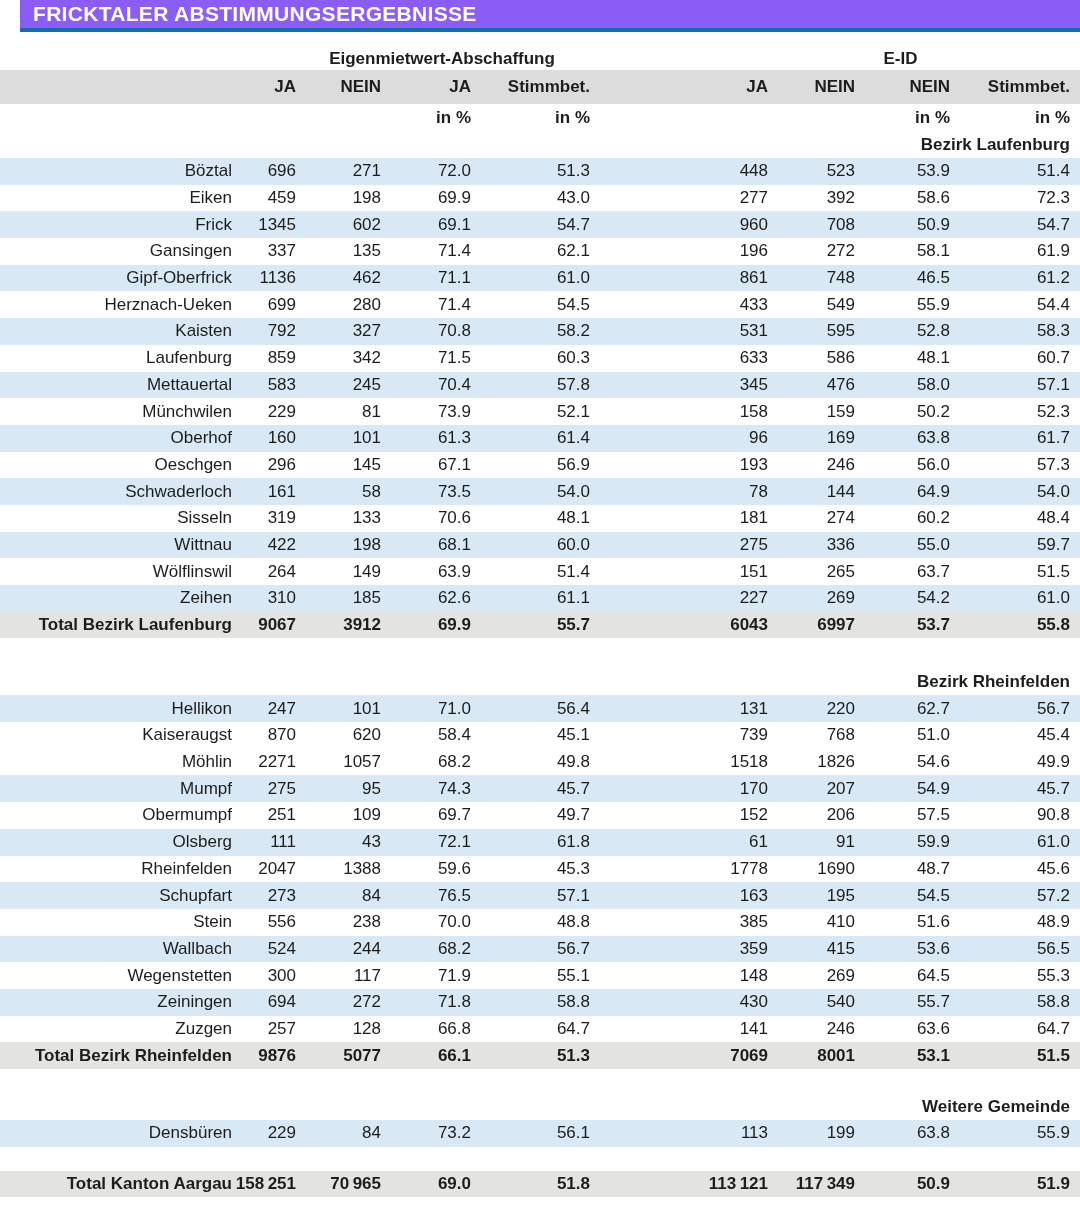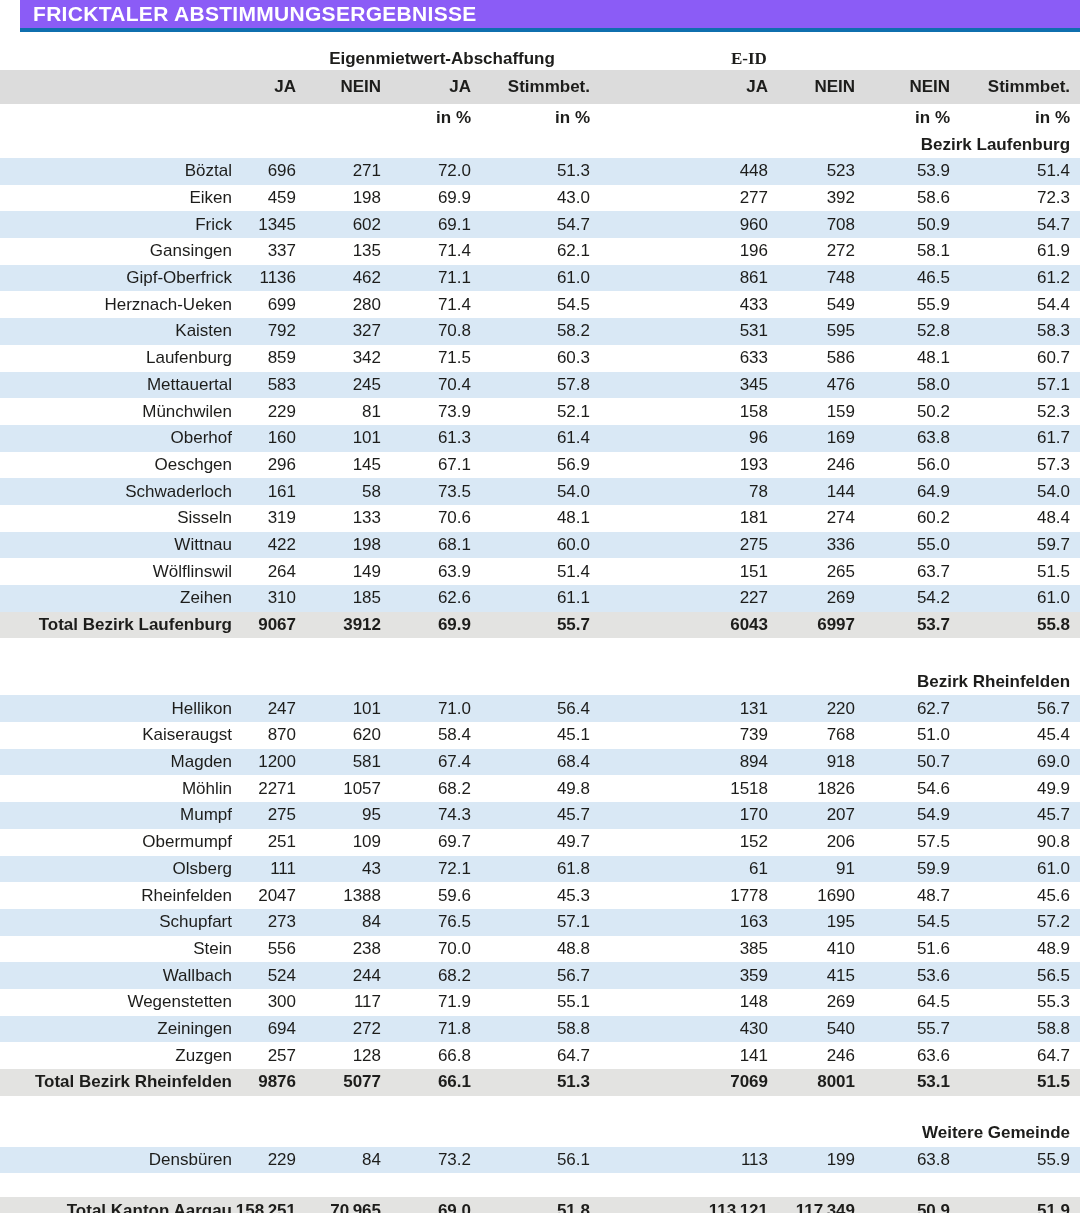--- a/index.html
+++ b/index.html
@@ -42,21 +42,21 @@
     height: 26.7px;
     vertical-align: middle;
     white-space: nowrap;
     overflow: hidden;
   }
   td.name { text-align: right; }
   td.num  { text-align: right; }
   td:last-child { padding-right: 10px; }
   tr.group-row td { font-weight: bold; height: 23px; }
   td.group-left  { text-align: center; padding-left: 62px; }
-  td.group-right { text-align: left; padding-left: 141px; font-family: Liberation Serif, serif; }
+  td.group-right { text-align: center; padding-left: 141px; }
   tr.head-row td { background: #dcdcdc; font-weight: bold; height: 34px; }
   tr.pct-row td  { font-weight: bold; height: 27px; }
   tr.section td  { font-weight: bold; height: 27px; }
   tr.alt td      { background: #d9e8f5; }
   tr.total td    { background: #e3e3e1; font-weight: bold; }
   tr.spacer td   { height: auto; }
 </style>
 </head>
 <body>
 
@@ -328,31 +328,20 @@
         <td class="name">Kaiseraugst</td>
         <td class="num">870</td>
         <td class="num">620</td>
         <td class="num">58.4</td>
         <td class="num">45.1</td>
         <td class="num">739</td>
         <td class="num">768</td>
         <td class="num">51.0</td>
         <td class="num">45.4</td>
       </tr>
-      <tr class="alt">
-        <td class="name">Magden</td>
-        <td class="num">1200</td>
-        <td class="num">581</td>
-        <td class="num">67.4</td>
-        <td class="num">68.4</td>
-        <td class="num">894</td>
-        <td class="num">918</td>
-        <td class="num">50.7</td>
-        <td class="num">69.0</td>
-      </tr>
       <tr>
         <td class="name">Möhlin</td>
         <td class="num">2271</td>
         <td class="num">1057</td>
         <td class="num">68.2</td>
         <td class="num">49.8</td>
         <td class="num">1518</td>
         <td class="num">1826</td>
         <td class="num">54.6</td>
         <td class="num">49.9</td>

